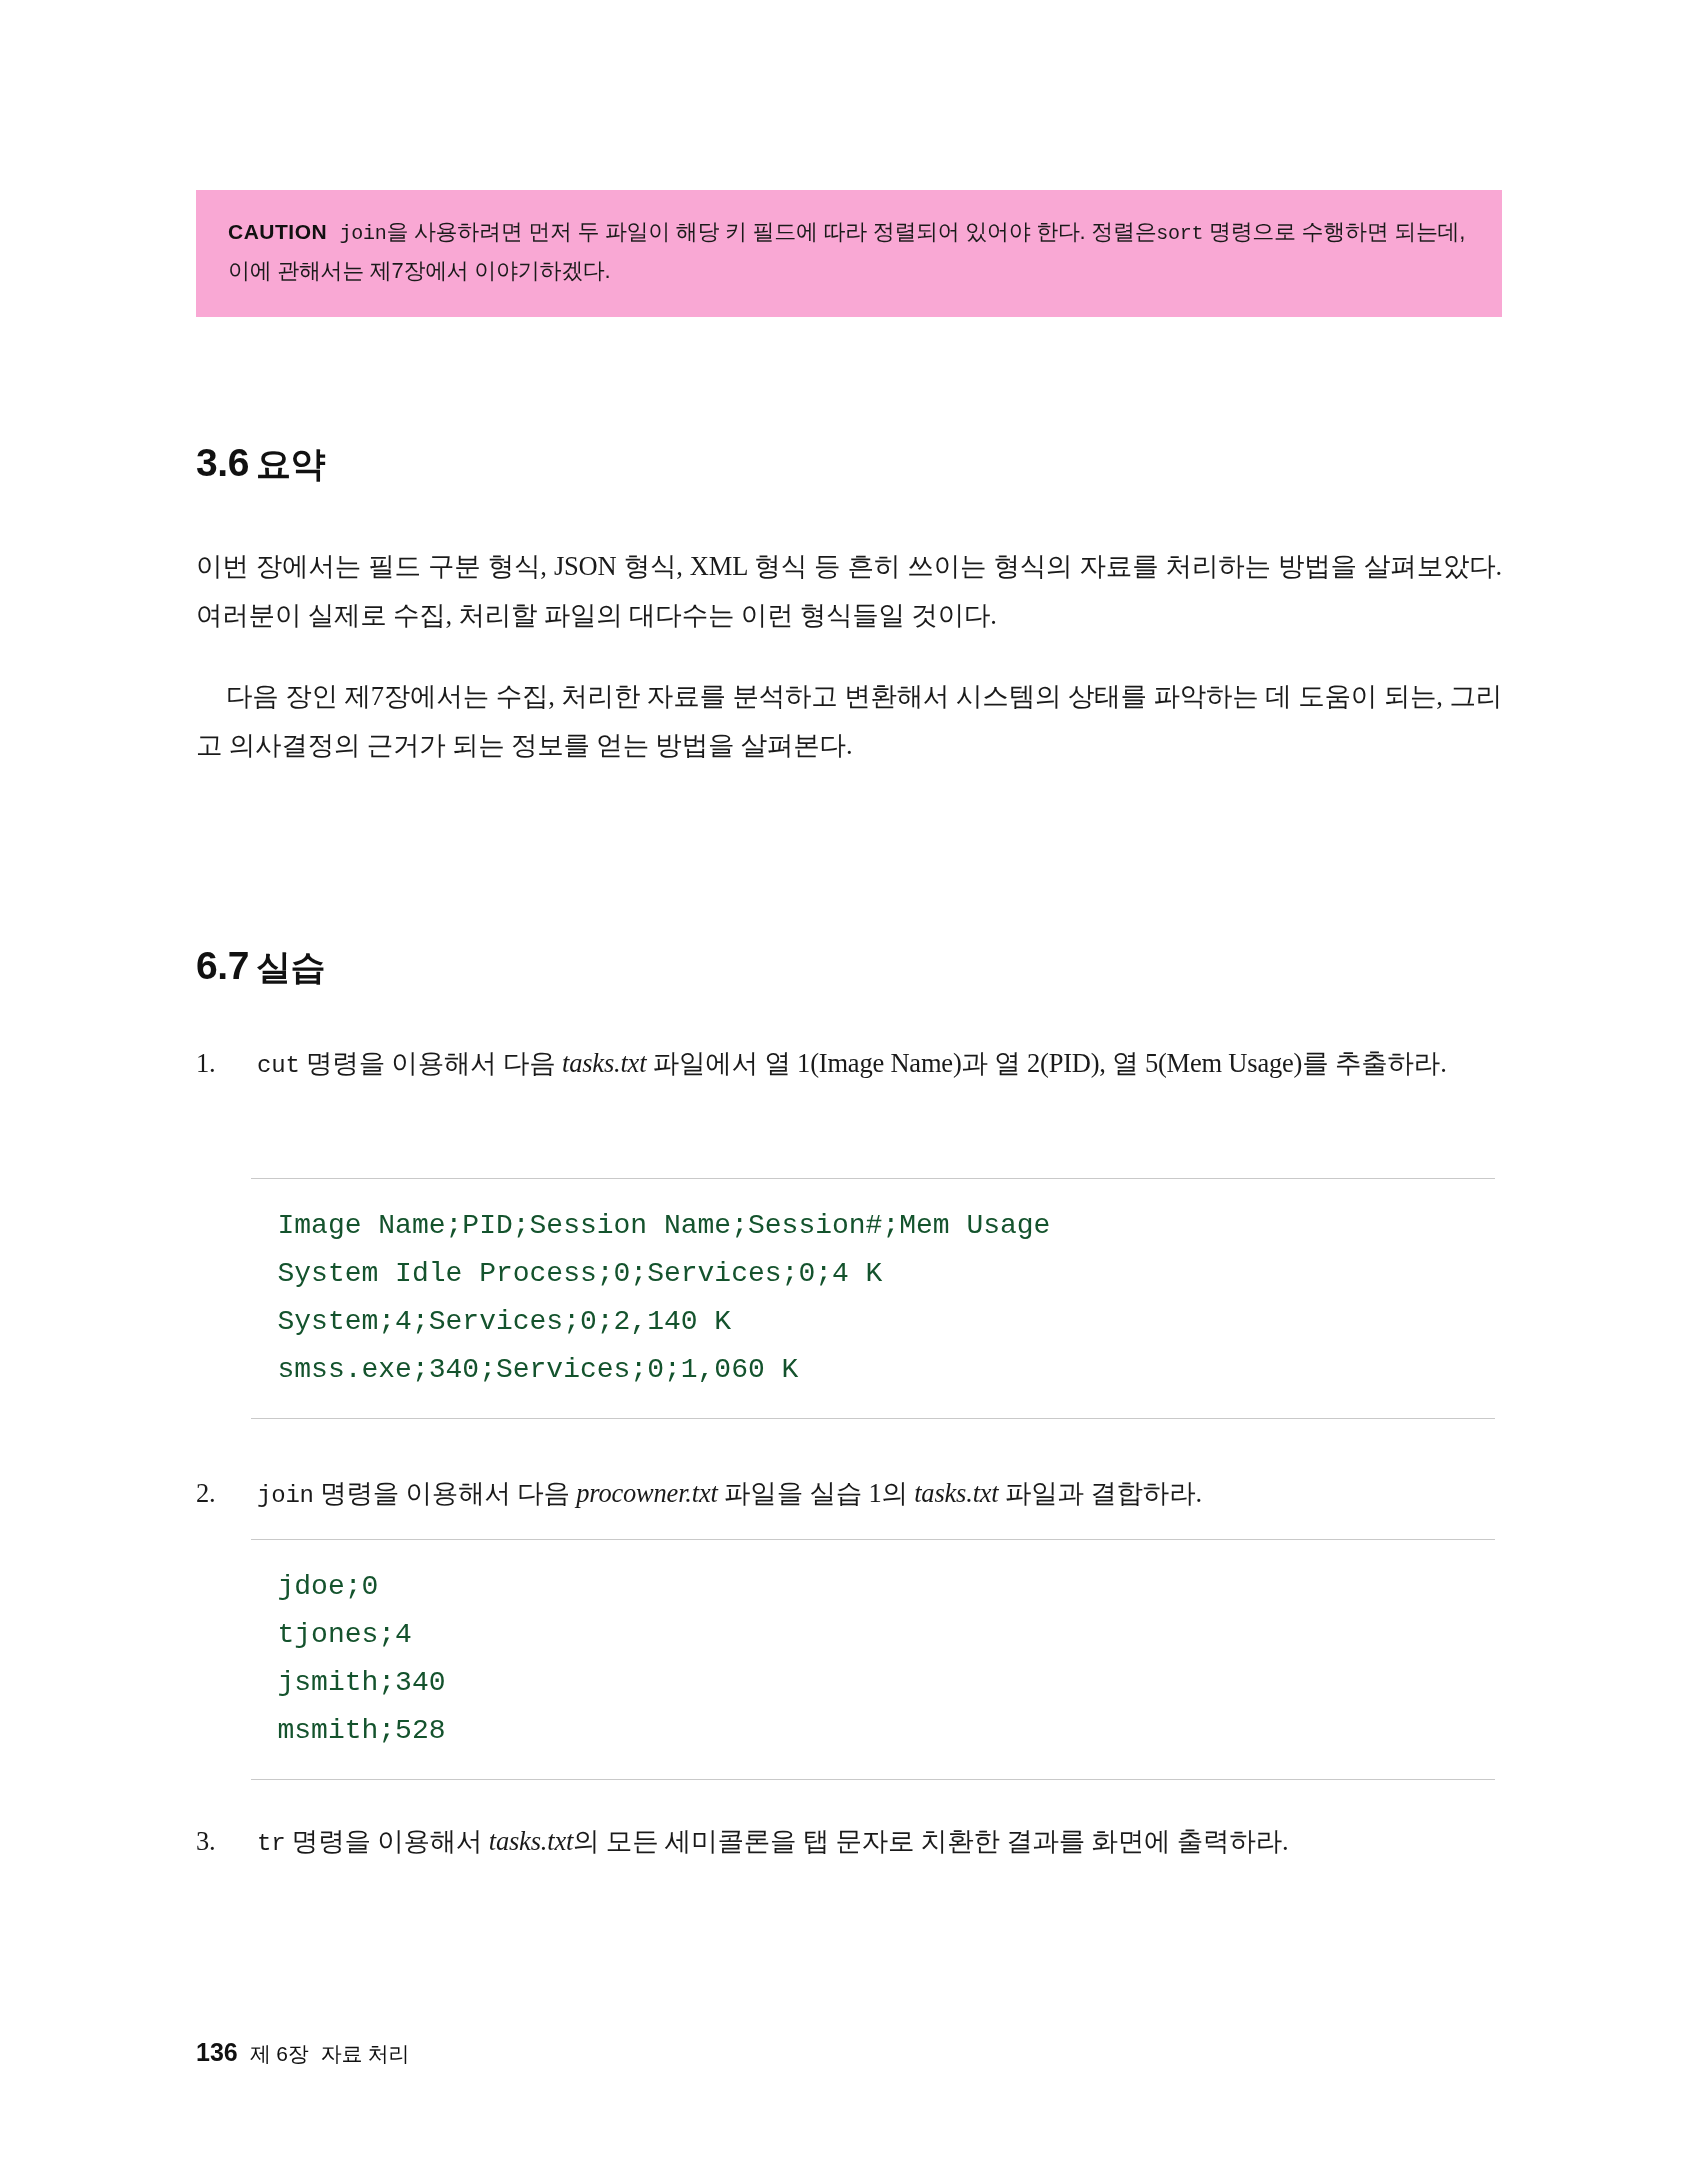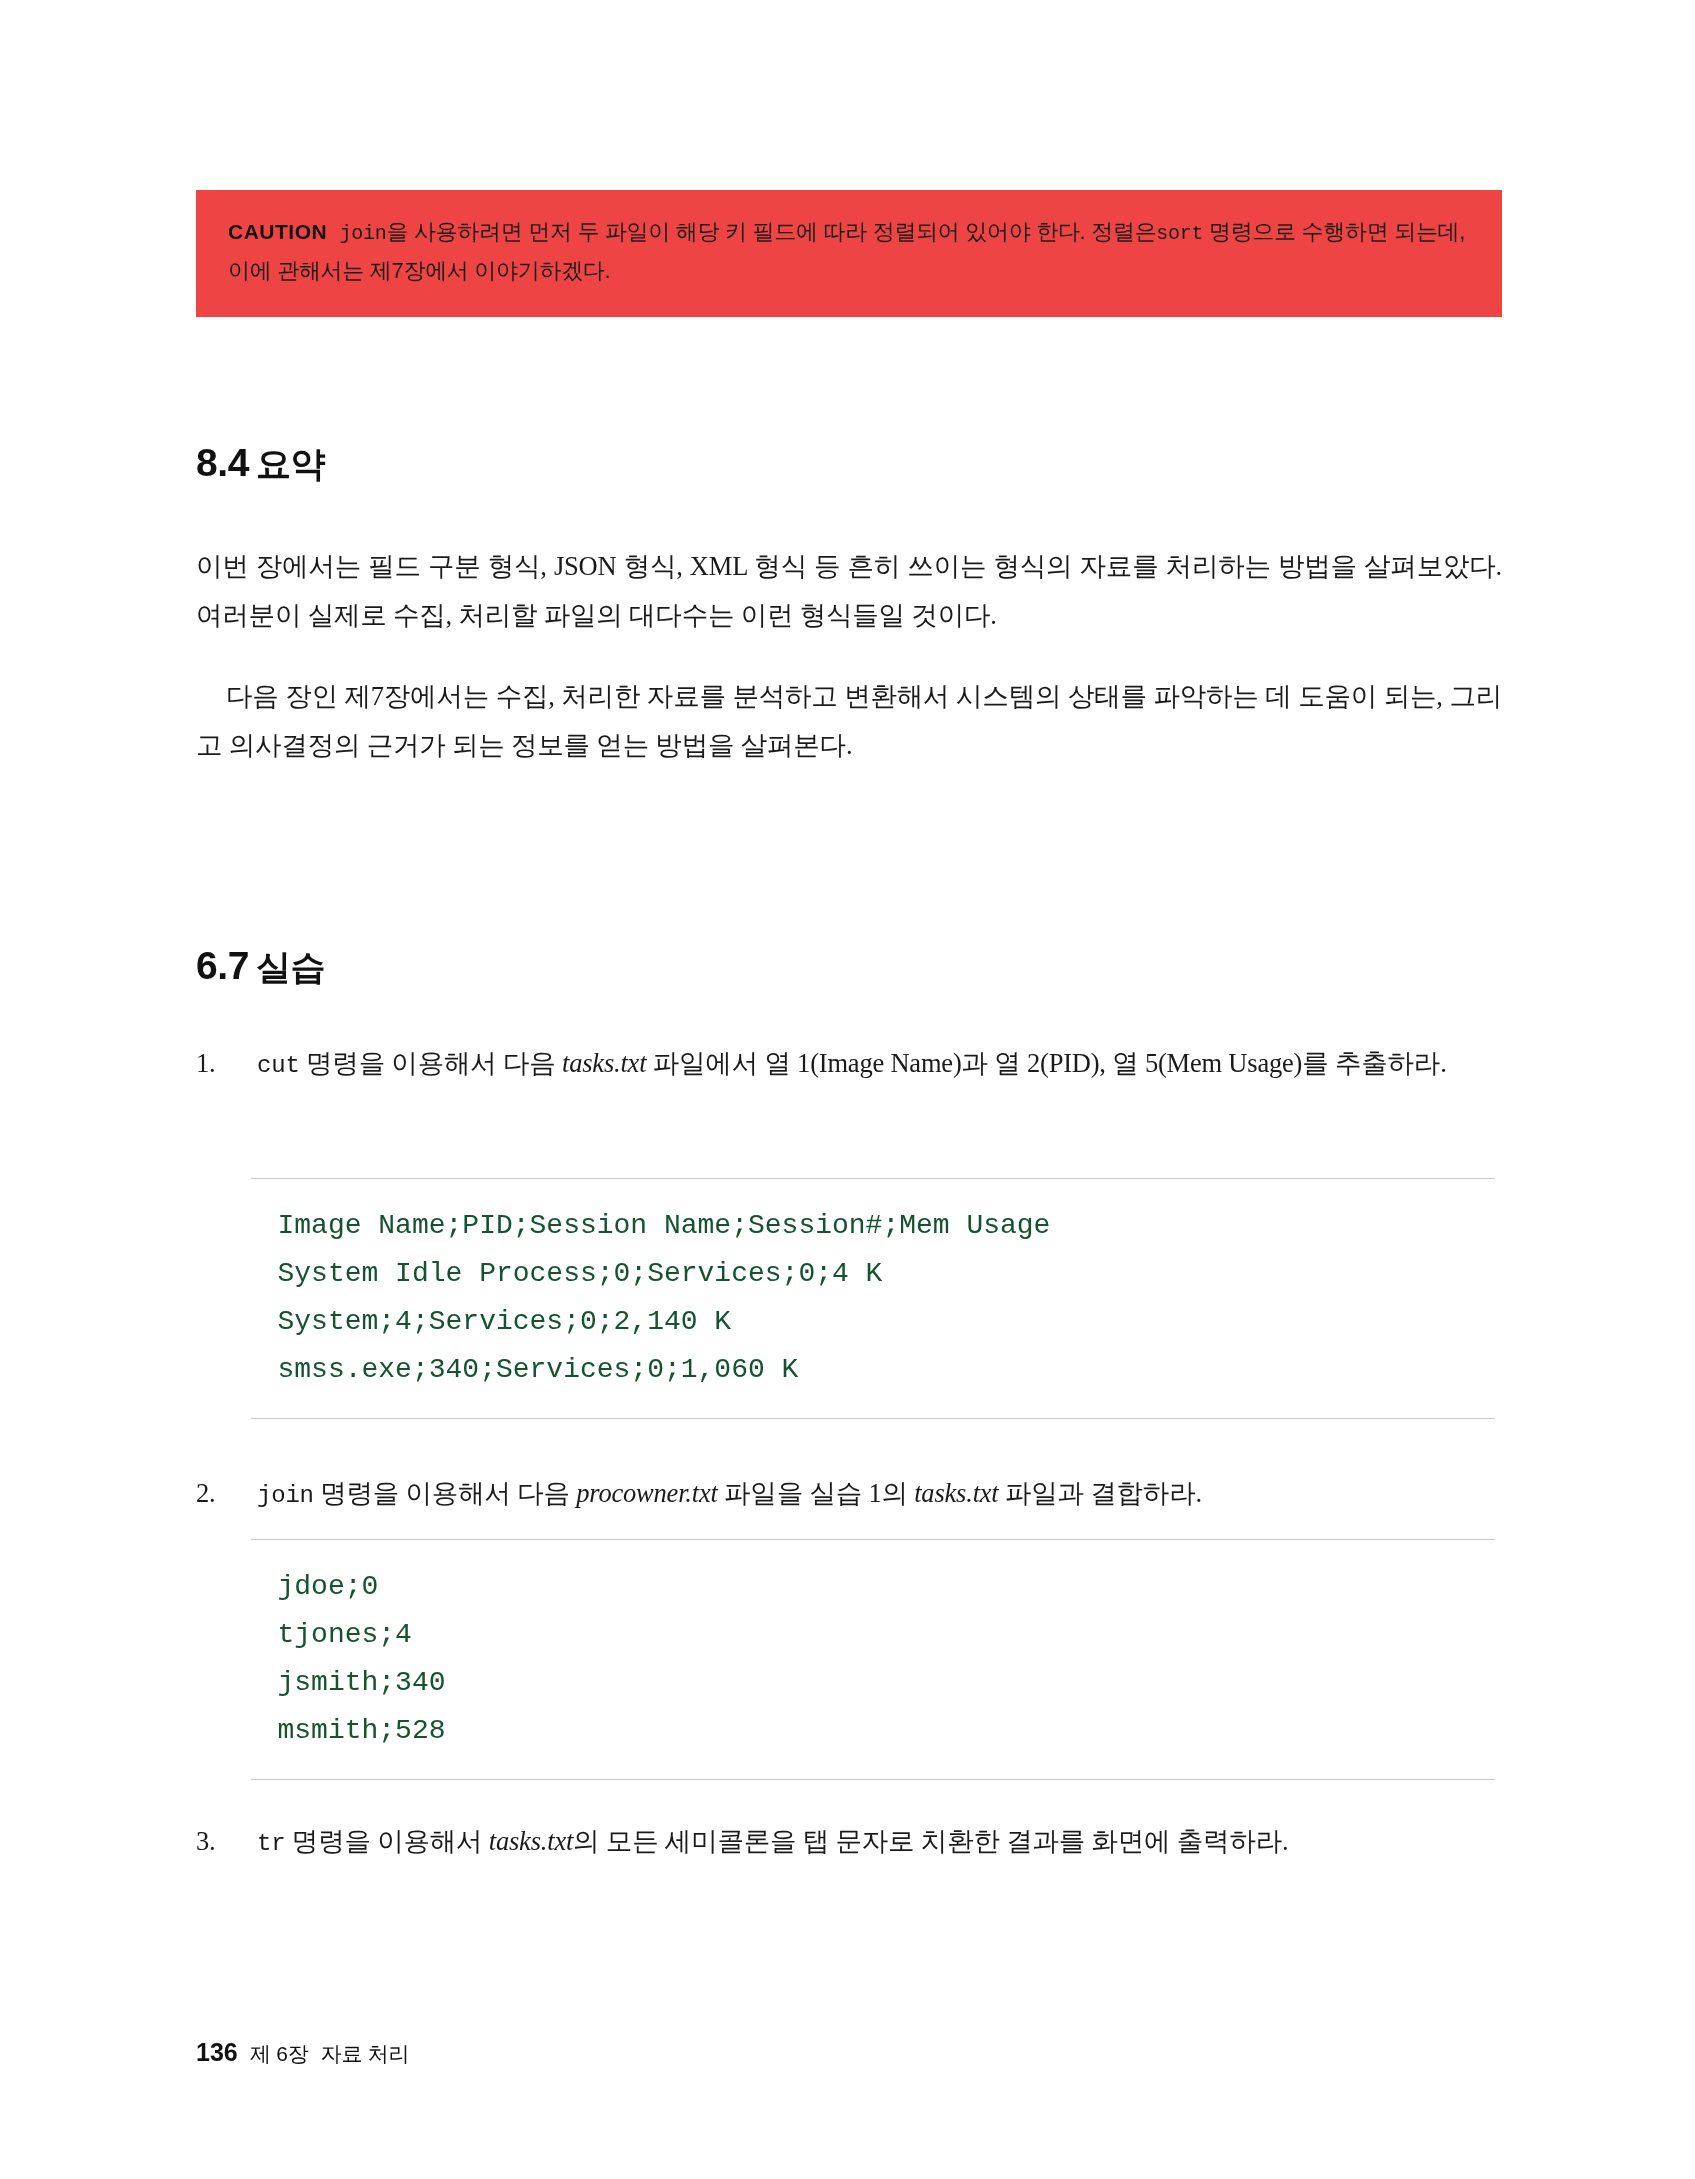--- a/index.html
+++ b/index.html
@@ -23,21 +23,21 @@
     box-sizing: border-box;
     padding: 0;
   }
 
   
   .caution-box {
     position: absolute;
     left: 196px;
     top: 190px;
     width: 1306px;
-    background: #ef4444;
+    background: #f9a8d4;
     padding: 23px 32px 26.5px 32px;
     box-sizing: border-box;
   }
   .caution-line {
     font-family: "Liberation Sans", sans-serif;
     font-size: 22px;
     line-height: 1.75;
     color: #1a1a1a;
     letter-spacing: -0.3px;
   }
@@ -169,21 +169,21 @@
 
 <div class="page">
 
   <div class="caution-box">
     <div class="caution-line">
       <span class="caution-label">CAUTION</span><span class="mono-inline">join</span><span>을 사용하려면 먼저 두 파일이 해당 키 필드에 따라 정렬되어 있어야 한다. 정렬은</span><span class="mono-inline">sort</span><span> 명령으로 수행하면 되는데, 이에 관해서는 제7장에서 이야기하겠다.</span>
     </div>
   </div>
 
   <div class="section-heading" id="h-66">
-    <span class="num">8.4</span><span class="txt">요약</span>
+    <span class="num">3.6</span><span class="txt">요약</span>
   </div>
 
   <div class="body-par" id="p1">이번 장에서는 필드 구분 형식, JSON 형식, XML 형식 등 흔히 쓰이는 형식의 자료를 처리하는 방법을 살펴보았다. 여러분이 실제로 수집, 처리할 파일의 대다수는 이런 형식들일 것이다.</div>
   <div class="body-par" id="p2">다음 장인 제7장에서는 수집, 처리한 자료를 분석하고 변환해서 시스템의 상태를 파악하는 데 도움이 되는, 그리고 의사결정의 근거가 되는 정보를 얻는 방법을 살펴본다.</div>
 
   <div class="section-heading" id="h-67">
     <span class="num">6.7</span><span class="txt">실습</span>
   </div>
 
   <div class="ex-item" id="ex1">

